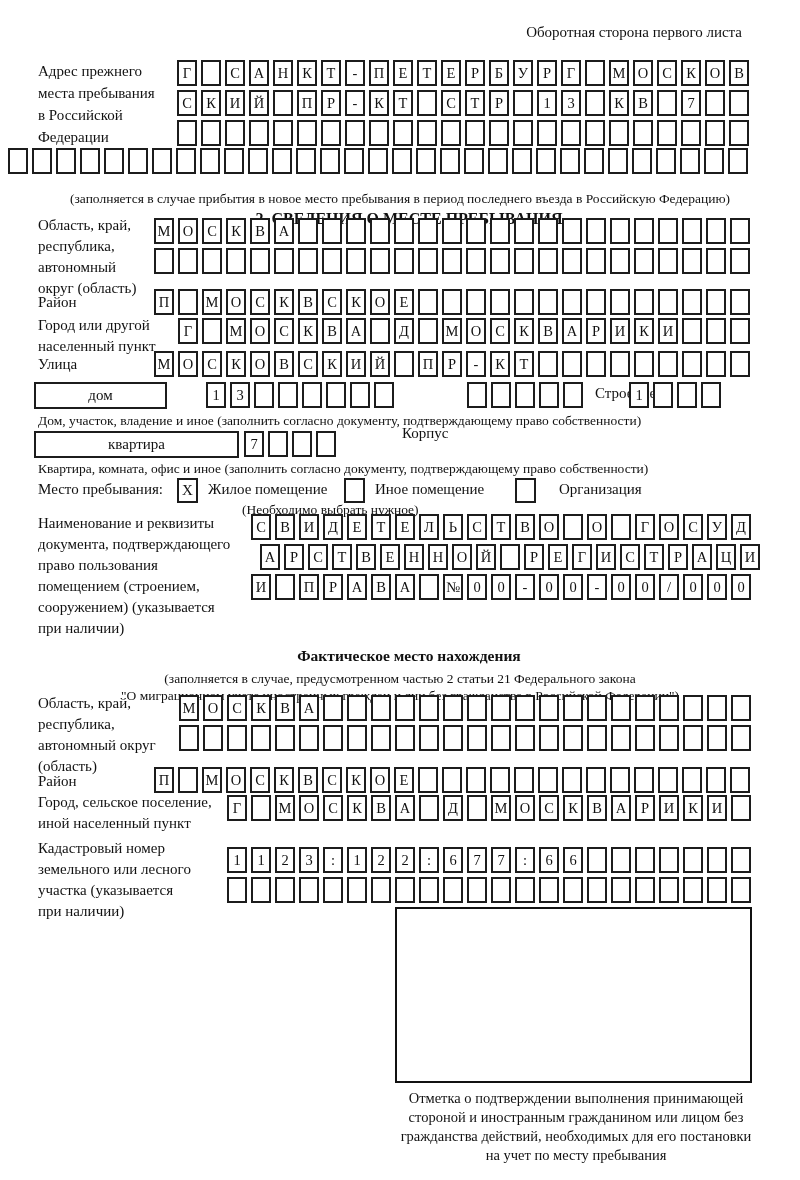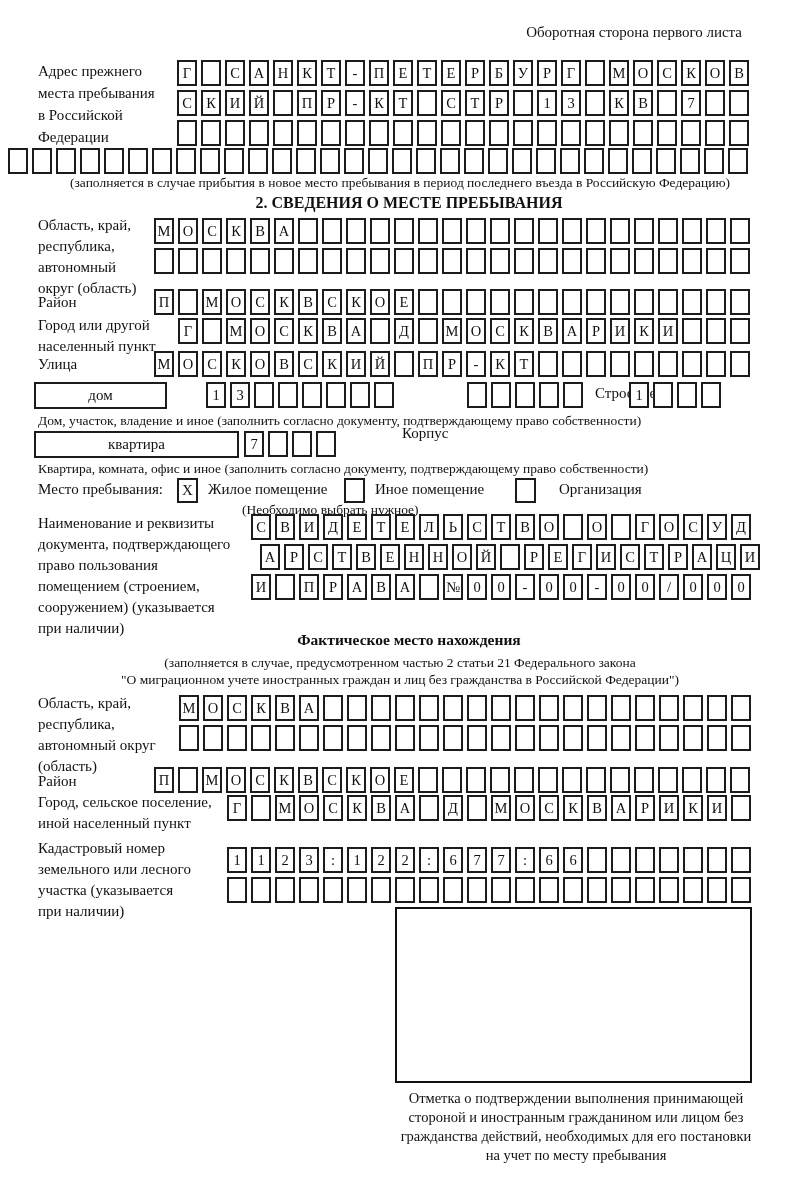--- a/index.html
+++ b/index.html
@@ -3,21 +3,21 @@
 <meta charset="utf-8">
 <style>
   html,body{margin:0;padding:0;background:#ffffff;}
   .page{
     position:relative;width:800px;height:1180px;background:#ffffff;
     font-family:"Liberation Serif","DejaVu Serif",serif;color:#111;overflow:hidden;
   }
   .abs{position:absolute;}
   .lbl{font-size:15px;line-height:21px;white-space:pre-line;}
   .note{font-size:13.5px;line-height:17px;}
-  .center{left:0;width:800px;text-align:center;}
+  .center{left:0;width:800px;text-align:center;margin-top:16px;}
   .bold{font-weight:bold;padding-left:9px;}
   .row{position:absolute;white-space:nowrap;height:26px;}
   .cell{
     display:inline-block;vertical-align:top;box-sizing:border-box;
     width:20px;height:26px;margin-right:4px;border:2px solid #1c1c1c;
     background:#fff;text-align:center;font-size:14.5px;line-height:22px;
   }
   .chk{
     position:absolute;box-sizing:border-box;width:21px;height:25px;
     border:2px solid #1c1c1c;background:#fff;text-align:center;

